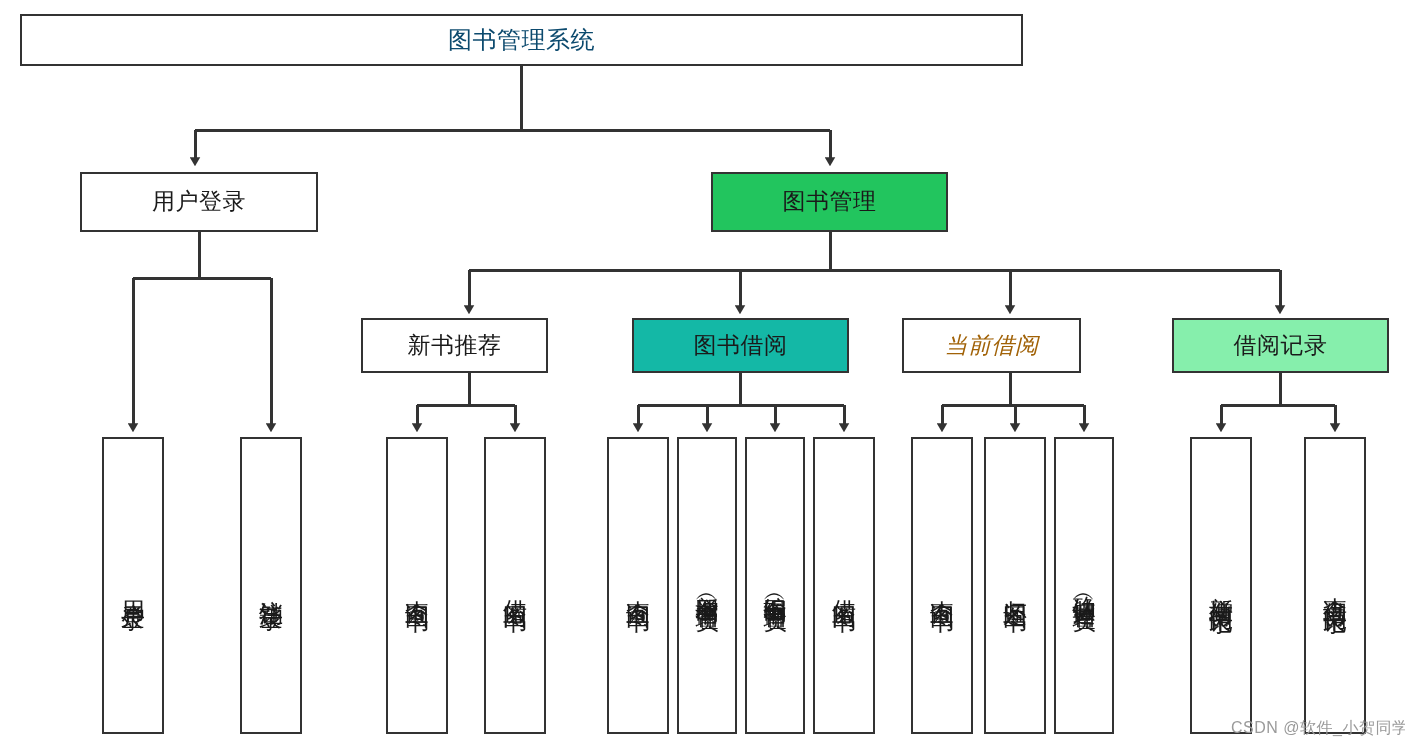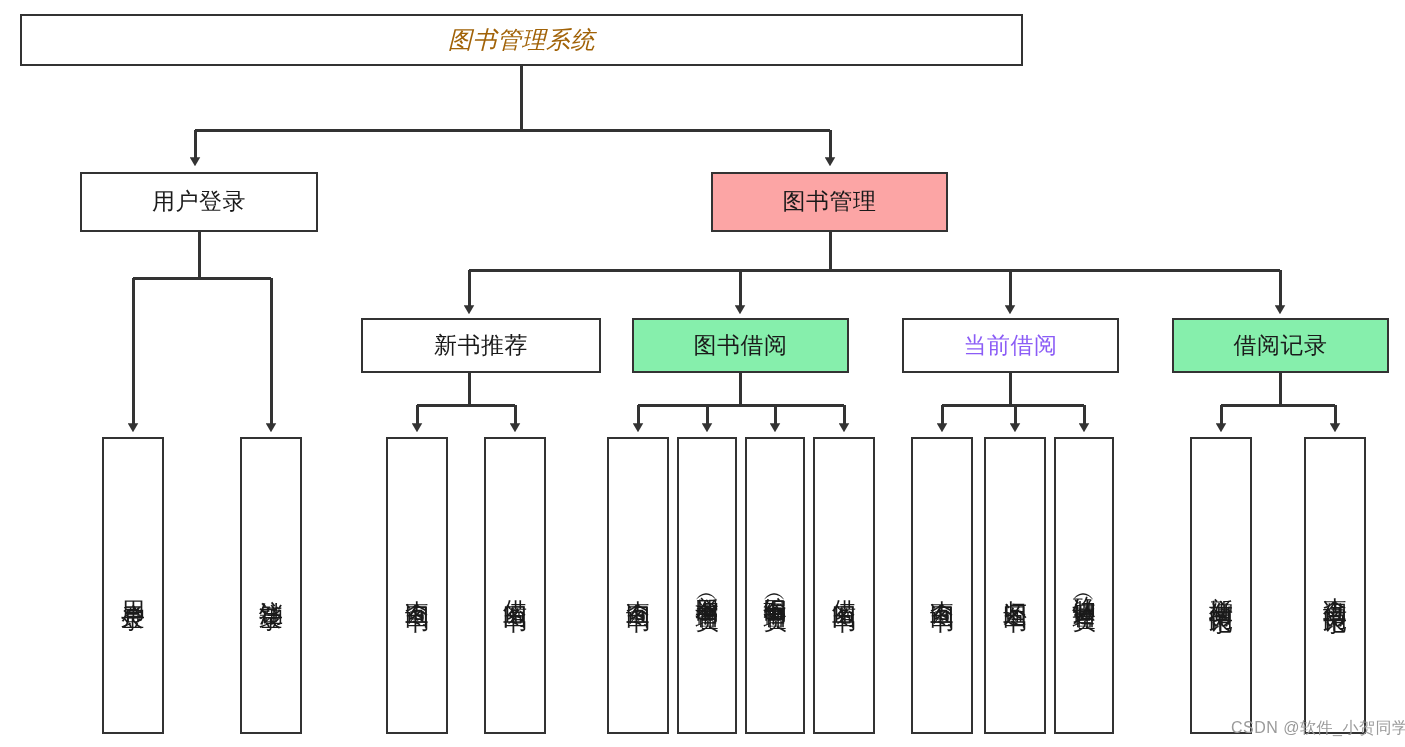--- a/index.html
+++ b/index.html
@@ -126,36 +126,36 @@
       <path d="M 1084 405 L 1084 424" marker-end="url(#arrow)"></path>
 
       <path d="M 1280 373 L 1280 405"></path>
       <path d="M 1221 405 L 1335 405"></path>
       <path d="M 1221 405 L 1221 424" marker-end="url(#arrow)"></path>
       <path d="M 1335 405 L 1335 424" marker-end="url(#arrow)"></path>
     </g>
   </svg>
 
   <div id="nodes-layer">
-      <div class="node horiz root" style="left: 20px; top: 14px; width: 1003px; height: 52px; border-color: rgb(51, 51, 51); background: rgb(255, 255, 255); color: #a16207; font-style: italic;">
+      <div class="node horiz root" style="left: 20px; top: 14px; width: 1003px; height: 52px; border-color: rgb(51, 51, 51); background: rgb(255, 255, 255); color: #0c4a6e;">
         <span class="lbl">图书管理系统</span>
       </div>
       <div class="node horiz" style="left: 80px; top: 172px; width: 238px; height: 60px; border-color: rgb(51, 51, 51); background: rgb(255, 255, 255); color: rgb(26, 26, 26);">
         <span class="lbl">用户登录</span>
       </div>
-      <div class="node horiz" style="left: 711px; top: 172px; width: 237px; height: 60px; border-color: rgb(51, 51, 51); background: #fca5a5; color: rgb(26, 26, 26);">
+      <div class="node horiz" style="left: 711px; top: 172px; width: 237px; height: 60px; border-color: rgb(51, 51, 51); background: #22c55e; color: rgb(26, 26, 26);">
         <span class="lbl">图书管理</span>
       </div>
-      <div class="node horiz" style="left: 361px; top: 318px; width: 240px; height: 55px; border-color: rgb(51, 51, 51); background: rgb(255, 255, 255); color: rgb(26, 26, 26);">
+      <div class="node horiz" style="left: 361px; top: 318px; width: 187px; height: 55px; border-color: rgb(51, 51, 51); background: rgb(255, 255, 255); color: rgb(26, 26, 26);">
         <span class="lbl">新书推荐</span>
       </div>
-      <div class="node horiz" style="left: 632px; top: 318px; width: 217px; height: 55px; border-color: rgb(51, 51, 51); background: #86efac; color: rgb(26, 26, 26);">
+      <div class="node horiz" style="left: 632px; top: 318px; width: 217px; height: 55px; border-color: rgb(51, 51, 51); background: #14b8a6; color: rgb(26, 26, 26);">
         <span class="lbl">图书借阅</span>
       </div>
-      <div class="node horiz" style="left: 902px; top: 318px; width: 217px; height: 55px; border-color: rgb(51, 51, 51); background: rgb(255, 255, 255); color: #8b5cf6;">
+      <div class="node horiz" style="left: 902px; top: 318px; width: 179px; height: 55px; border-color: rgb(51, 51, 51); background: rgb(255, 255, 255); color: #a16207; font-style: italic;">
         <span class="lbl">当前借阅</span>
       </div>
       <div class="node horiz" style="left: 1172px; top: 318px; width: 217px; height: 55px; border-color: rgb(51, 51, 51); background: #86efac; color: rgb(26, 26, 26);">
         <span class="lbl">借阅记录</span>
       </div>
       <div class="node vert" style="left: 102px; top: 437px; width: 62px; height: 297px; border-color: rgb(51, 51, 51); background: rgb(255, 255, 255); color: rgb(26, 26, 26);">
         <span class="lbl">用户登录</span>
       </div>
       <div class="node vert" style="left: 240px; top: 437px; width: 62px; height: 297px; border-color: rgb(51, 51, 51); background: rgb(255, 255, 255); color: rgb(26, 26, 26);">
         <span class="lbl">注销登录</span>

